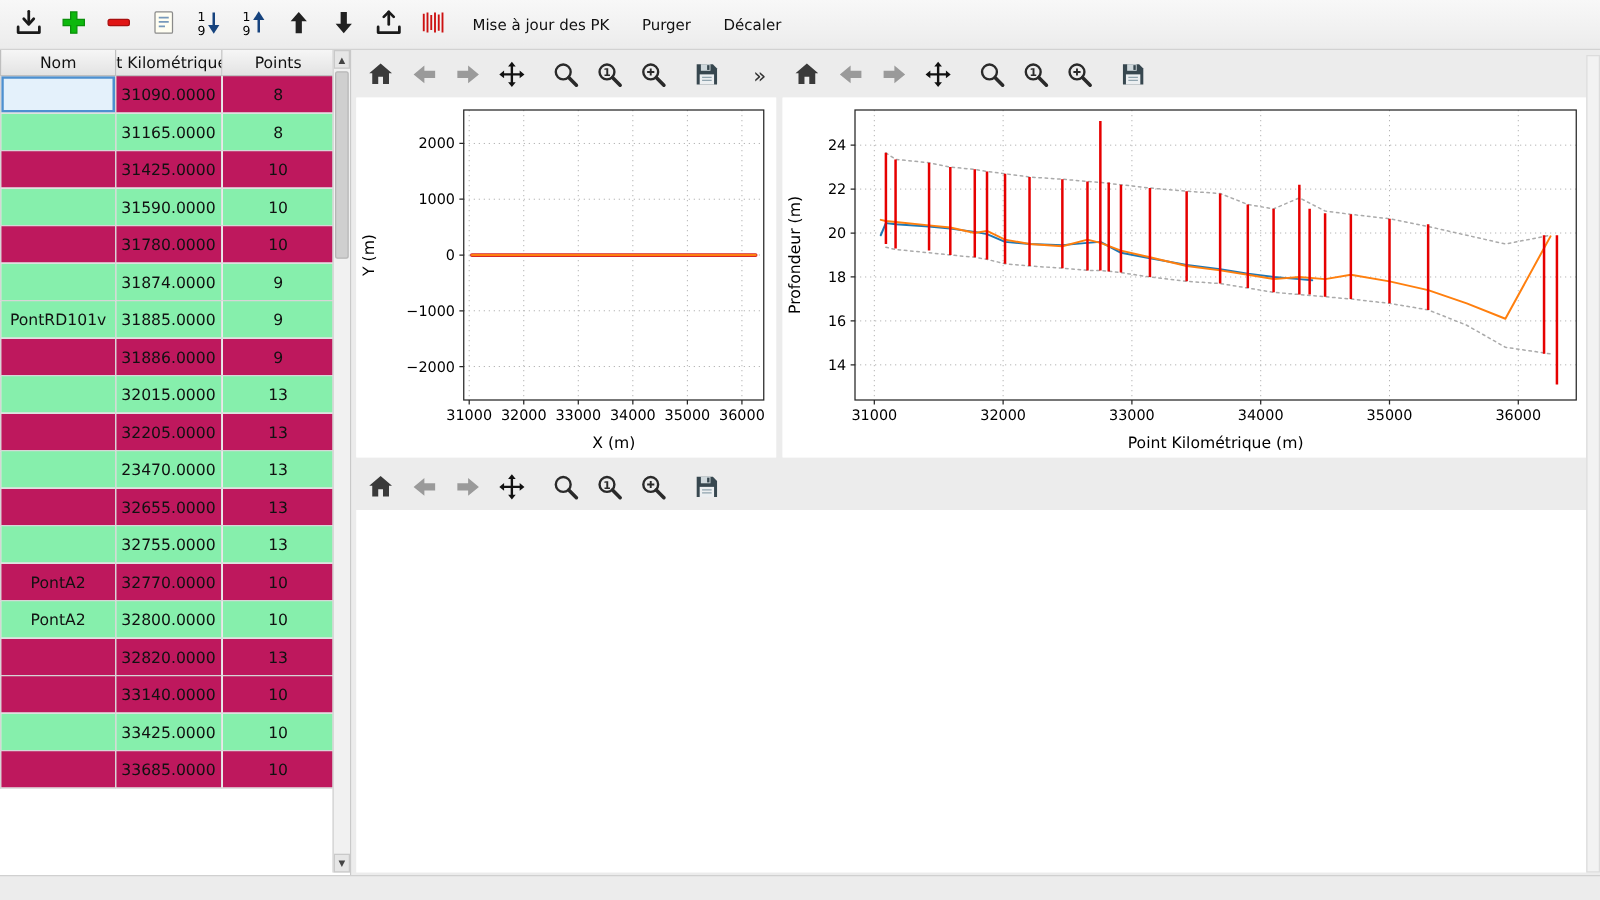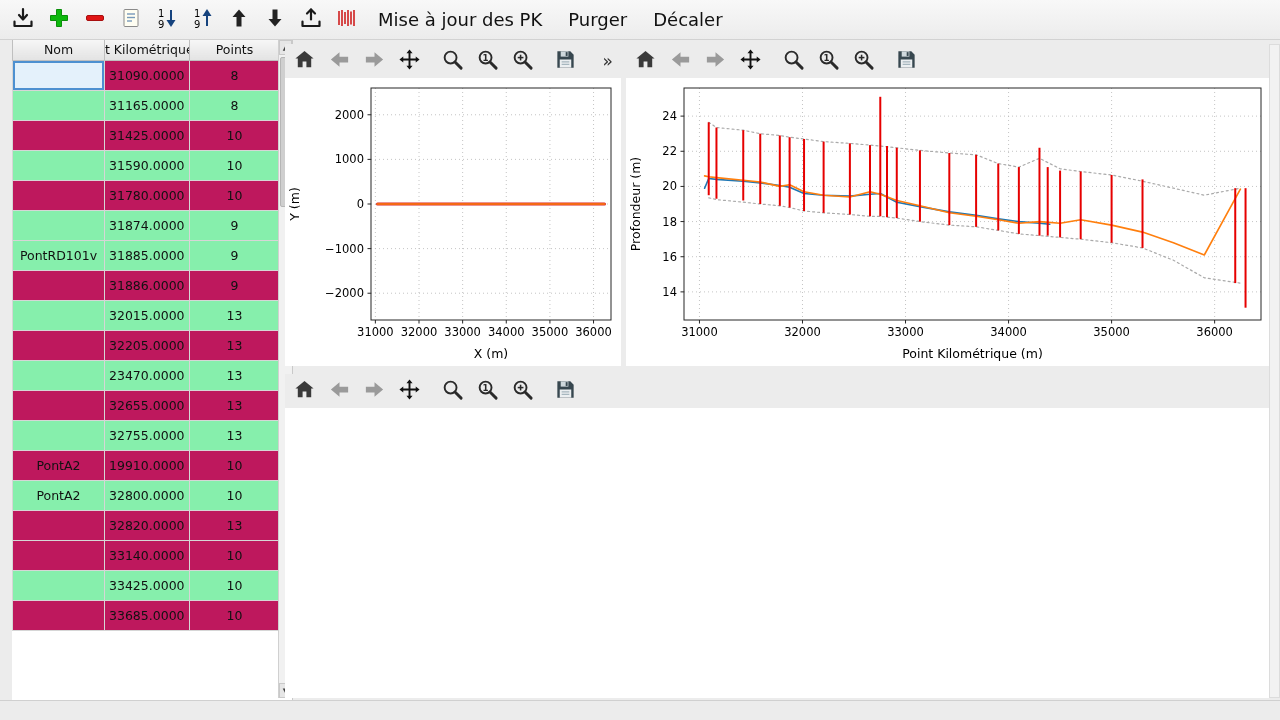--- a/index.html
+++ b/index.html
@@ -17,26 +17,26 @@
     background:linear-gradient(#f8f8f8,#ececec);
     border-bottom:1px solid #d2d2d2;
     display:flex; align-items:center; padding-left:8px; gap:6px;
   }
   .tb-btn {
     width:30px; height:30px; display:flex; align-items:center; justify-content:center;
     border-radius:3px;
   }
   .tb-btn svg { width:24px; height:24px; }
   .tb-text {
-    padding:5px 10px; border-radius:3px; white-space:nowrap; font-size:18px;
+    padding:5px 10px; border-radius:3px; white-space:nowrap; font-size:12px;
   }
 
   
   #left-panel {
-    position:absolute; left:12px; top:40px; width:281px; height:660px;
+    position:absolute; left:0; top:40px; width:281px; height:660px;
     background:#ffffff; border-right:1px solid #c9c9c9; overflow:hidden;
   }
   #profiles-table { border-collapse:collapse; table-layout:fixed; width:267px; }
   #profiles-table th {
     height:20px; background:linear-gradient(#f6f6f6,#e3e3e3);
     border:1px solid #bfbfbf; border-top:none;
     font-weight:normal; font-size:12.5px; overflow:hidden; white-space:nowrap;
   }
   #profiles-table td {
     height:30px; border-right:1px solid #d6d6d6; border-bottom:1px solid #d6d6d6;
@@ -254,21 +254,21 @@
             <td class="col-pk">32655.0000</td>
             <td class="col-points">13</td>
           </tr>
           <tr class="odd">
             <td class="col-nom"></td>
             <td class="col-pk">32755.0000</td>
             <td class="col-points">13</td>
           </tr>
           <tr class="even">
             <td class="col-nom">PontA2</td>
-            <td class="col-pk">19910.0000</td>
+            <td class="col-pk">32770.0000</td>
             <td class="col-points">10</td>
           </tr>
           <tr class="odd">
             <td class="col-nom">PontA2</td>
             <td class="col-pk">32800.0000</td>
             <td class="col-points">10</td>
           </tr>
           <tr class="even">
             <td class="col-nom"></td>
             <td class="col-pk">32820.0000</td>

